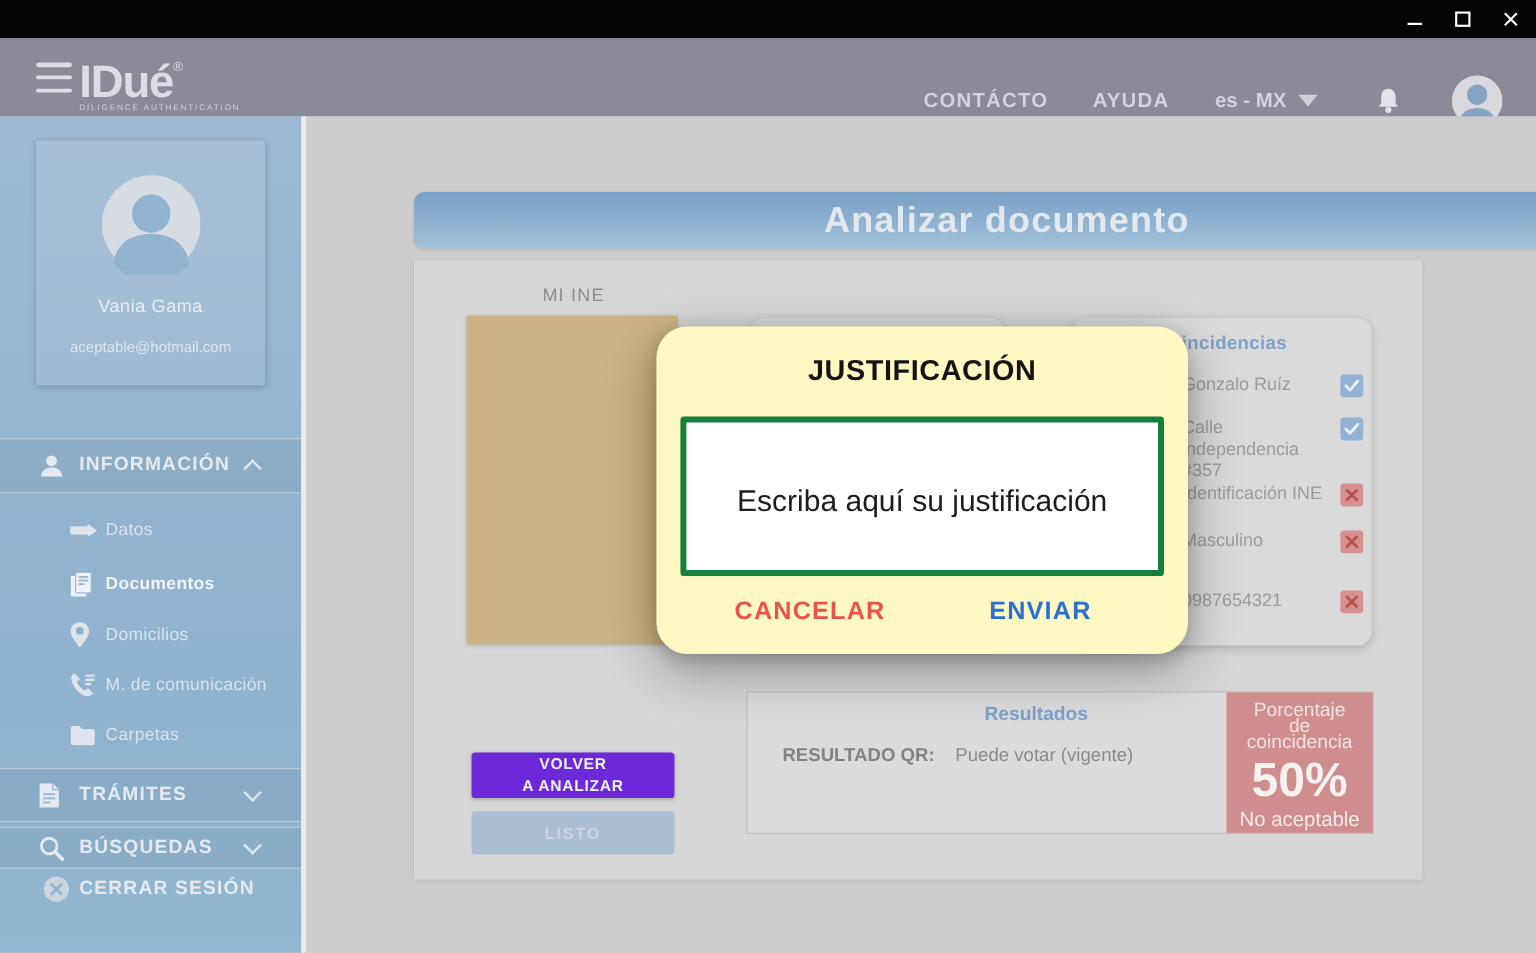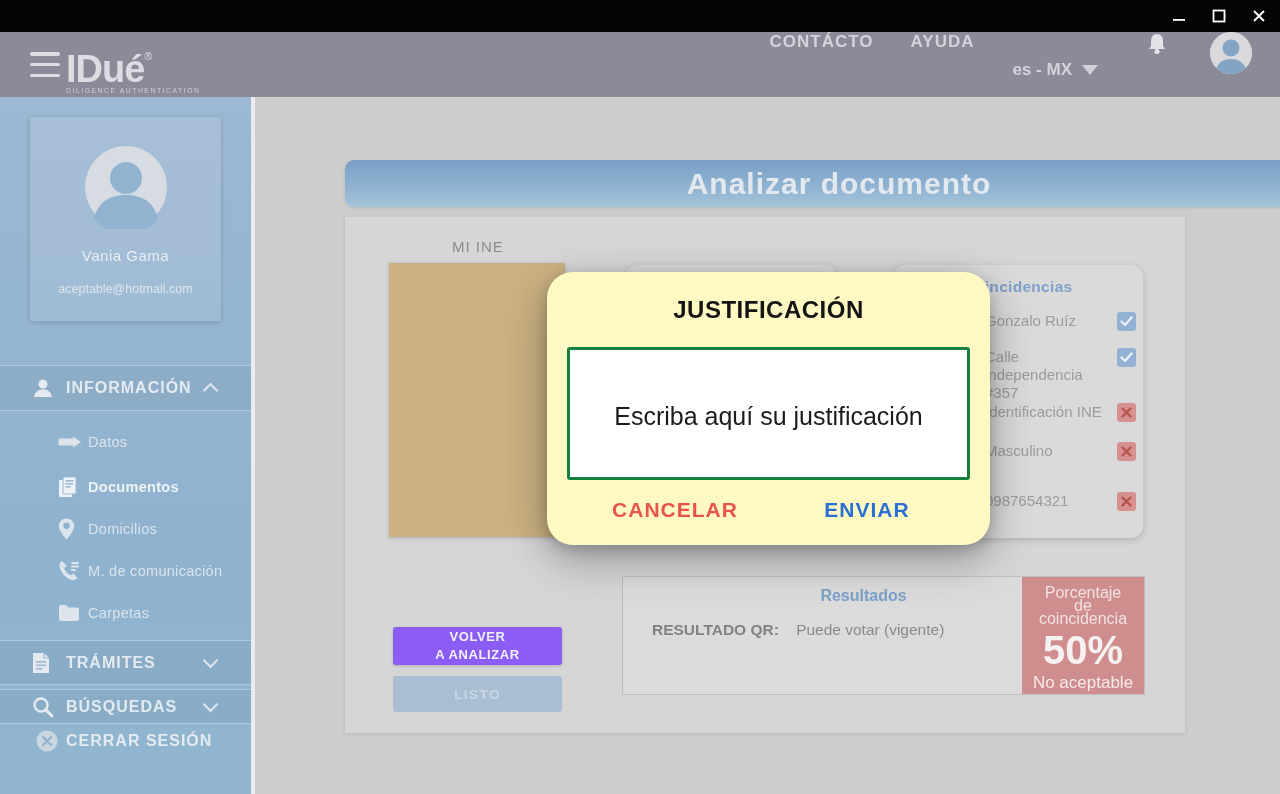--- a/index.html
+++ b/index.html
@@ -13,21 +13,21 @@
   .win-btn { width:26px; height:26px; display:flex; align-items:center; justify-content:center; cursor:pointer; }
 
   
   .header { position:absolute; left:0; top:32px; width:1280px; height:65px; background:#8a8a99; }
   .hamburger { position:absolute; left:30px; top:20px; width:30px; height:25px; display:flex; flex-direction:column; justify-content:space-between; cursor:pointer; }
   .hamburger div { height:3.5px; background:#dddde3; border-radius:2px; }
   .brand { position:absolute; left:66px; top:3px; color:#dcdce3; }
   .brand-title { font-size:38px; font-weight:bold; letter-spacing:-1px; line-height:42px; }
   .brand-reg { font-size:11px; vertical-align:22px; font-weight:normal; }
   .brand-sub { font-size:6.8px; letter-spacing:1.55px; color:#cfd0d8; margin-top:-3px; }
-  .header-right { position:absolute; right:28px; top:0; height:75px; display:flex; }
+  .header-right { position:absolute; right:28px; top:14px; height:75px; display:flex; align-items:center; }
   .nav-link { color:#d2d3db; font-size:17px; font-weight:bold; letter-spacing:1px; cursor:pointer; }
   .lang { display:flex; align-items:center; gap:10px; margin-left:38px; cursor:pointer; }
   .lang-label { color:#d2d3db; font-size:17px; font-weight:bold; }
   .tri-down { width:0; height:0; border-left:8px solid transparent; border-right:8px solid transparent; border-top:10px solid #cfd0d8; }
   .bell-wrap { margin-left:48px; cursor:pointer; display:flex; }
   .avatar-top { margin-left:42px; width:42px; height:42px; border-radius:50%; background:#d9d9dd; overflow:hidden; position:relative; cursor:pointer; }
 
   
   .sidebar { position:absolute; left:0; top:97px; width:251px; height:780px; background:linear-gradient(180deg,#9cb8d2 0%,#8fb2ce 60%,#93b7d0 100%); }
   .side-strip { position:absolute; left:251px; top:97px; width:4px; height:697px; background:#e9ebed; }
@@ -58,36 +58,36 @@
   .doc-image { position:absolute; left:389px; top:263px; width:176px; height:274px; background:#cbb282; box-shadow:0 1px 4px rgba(0,0,0,0.18); cursor:pointer; }
   .fields-panel { position:absolute; left:625px; top:265px; width:212px; height:273px; background:#dadada; border-radius:12px; box-shadow:0 2px 7px rgba(0,0,0,0.16); }
   .match-panel { position:absolute; left:893px; top:265px; width:250px; height:273px; background:#dadada; border-radius:12px; box-shadow:0 2px 7px rgba(0,0,0,0.16); }
   .match-title { position:absolute; left:0; top:13px; width:100%; text-align:center; color:#7da1cb; font-size:15.5px; font-weight:bold; letter-spacing:0.3px; }
   .match-row { position:absolute; left:0; width:100%; }
   .match-row .m-label { position:absolute; left:92px; width:130px; color:#9c9c9c; font-size:15px; line-height:18px; }
   .cbox { position:absolute; right:7px; top:0; width:19px; height:19px; border-radius:3px; display:flex; align-items:center; justify-content:center; cursor:pointer; }
   .cbox.check { background:#93b1d3; }
   .cbox.cross { background:#d69090; }
 
-  .btn-reanalyze { position:absolute; left:393px; top:627px; width:169px; height:38px; background:#8b5cf6; border:none; border-radius:3px; color:#eff3f8; font-family:inherit; font-size:13px; font-weight:bold; letter-spacing:0.6px; line-height:1.35; cursor:pointer; box-shadow:0 1px 3px rgba(0,0,0,0.2); }
+  .btn-reanalyze { position:absolute; left:393px; top:627px; width:169px; height:38px; background:#6d28d9; border:none; border-radius:3px; color:#eff3f8; font-family:inherit; font-size:13px; font-weight:bold; letter-spacing:0.6px; line-height:1.35; cursor:pointer; box-shadow:0 1px 3px rgba(0,0,0,0.2); }
   .btn-listo { position:absolute; left:393px; top:676px; width:169px; height:36px; background:#a9bdd3; border:none; border-radius:3px; color:#c9d6e4; font-family:inherit; font-size:13.5px; font-weight:bold; letter-spacing:1.5px; cursor:pointer; }
 
   .results-panel { position:absolute; left:622px; top:576px; width:523px; height:119px; background:rgba(255,255,255,0.12); border:1px solid #bfbfbf; }
   .results-title { position:absolute; left:80px; top:10px; width:321px; text-align:center; color:#7da1cb; font-size:16px; font-weight:bold; }
   .results-line { position:absolute; left:29px; top:44px; font-size:15.5px; color:#8a8a8a; }
   .results-line .r-label { font-weight:bold; color:#828282; }
   .pct-box { position:absolute; right:0; top:0; width:122px; height:117px; background:#cf8d8d; display:flex; flex-direction:column; align-items:center; }
   .pct-caption { margin-top:9px; width:90px; text-align:center; color:#f2e2e2; font-size:16px; line-height:13px; }
   .pct-value { margin-top:4px; color:#f7f2f2; font-size:40px; font-weight:bold; line-height:42px; }
   .pct-status { margin-top:2px; color:#f5eaea; font-size:17px; }
 
   
   .modal { position:absolute; left:547px; top:272px; width:443px; height:273px; background:#fef9c3; border-radius:26px; box-shadow:0 14px 44px rgba(0,0,0,0.32), 0 4px 14px rgba(0,0,0,0.18); }
   .modal-title { position:absolute; left:0; top:24px; width:100%; text-align:center; color:#141414; font-size:24px; font-weight:bold; letter-spacing:0.5px; }
-  .modal-textarea { position:absolute; left:20px; top:75px; width:403px; height:133px; border:3px solid #15803d; border-radius:3px; background:#fff; resize:none; font-family:inherit; font-size:25px; color:#1c1c1c; text-align:center; padding-top:52px; outline:none; }
+  .modal-textarea { position:absolute; left:20px; top:75px; width:403px; height:133px; border:5px solid #15803d; border-radius:3px; background:#fff; resize:none; font-family:inherit; font-size:25px; color:#1c1c1c; text-align:center; padding-top:52px; outline:none; }
   .modal-textarea::placeholder { color:#1c1c1c; opacity:1; }
   .modal-btn { position:absolute; top:226px; background:none; border:none; font-family:inherit; font-size:21px; font-weight:bold; letter-spacing:1px; cursor:pointer; }
   .btn-cancel { left:58px; width:140px; color:#e8544a; }
   .btn-send { left:250px; width:140px; color:#2b6fd4; }
 </style>
 </head>
 <body>
 
 <div id="app">
 

